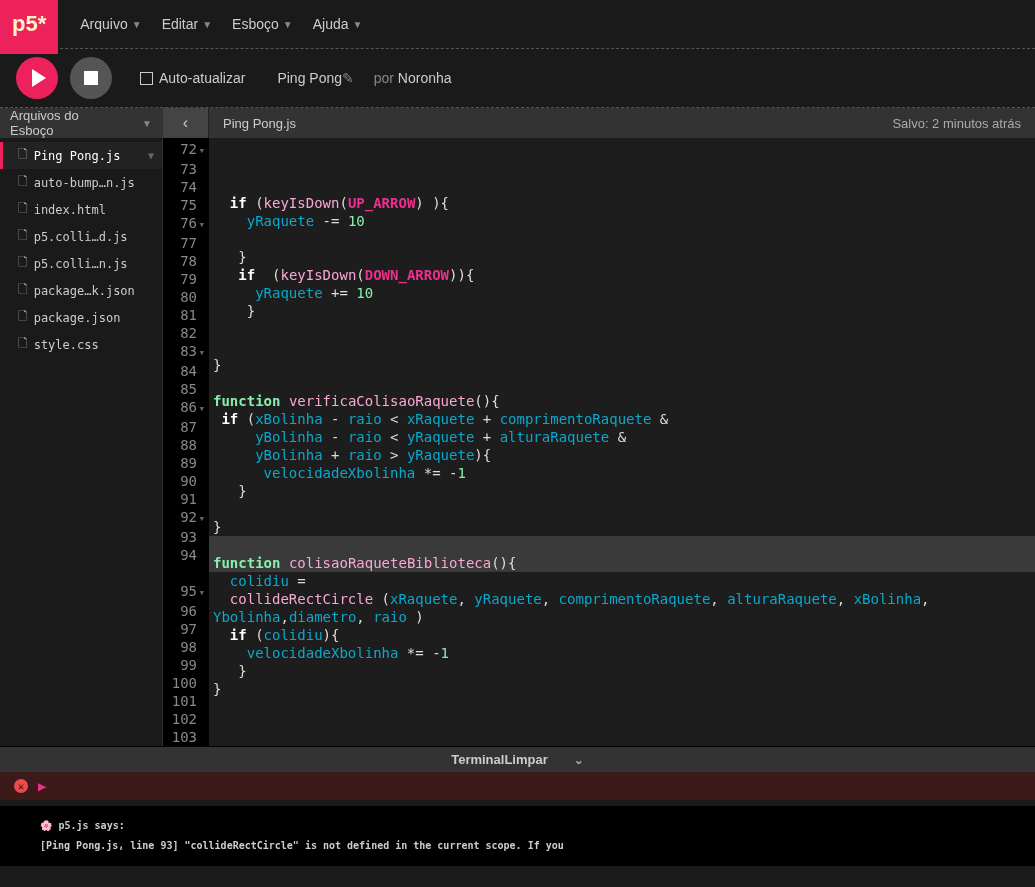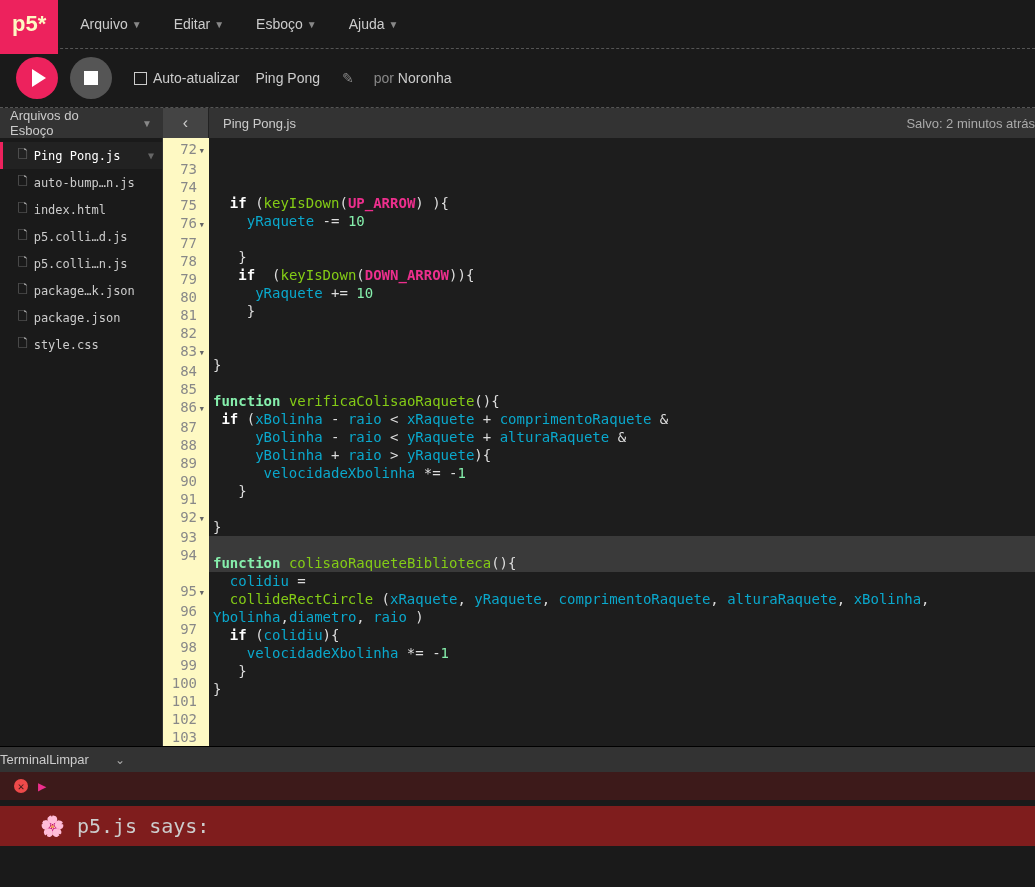--- a/index.html
+++ b/index.html
@@ -12,21 +12,21 @@
 .header {
   display: flex; align-items: center;
   background: #1a1a1a; height: 48px;
 }
 .logo {
   background: #ed225d; color: #fef9c3;
   font-size: 22px; font-weight: bold;
   padding: 0 12px; height: 60px;
   display: flex; align-items: center;
 }
-.menu { display: flex; gap: 12px; padding-left: 12px; }
+.menu { display: flex; gap: 0; padding-left: 12px; }
 .menu-item {
   color: #ccc; padding: 6px 10px;
   font-size: 14px; display: flex; align-items: center; gap: 4px;
   cursor: pointer;
 }
 .tri { font-size: 10px; color: #888; }
 .divider {
   border-bottom: 1px dashed #555;
 }
 .toolbar {
@@ -52,22 +52,22 @@
   align-items: center; justify-content: center;
   cursor: pointer;
 }
 .stop-btn::after {
   content: ""; width: 14px; height: 14px; background: #fff;
 }
 .checkbox {
   width: 13px; height: 13px; border: 1px solid #ccc;
   display: inline-block; background: #1a1a1a;
 }
-.auto-refresh { display: flex; align-items: center; gap: 6px; margin-left: 10px; font-size: 14px; }
-.sketch-name { display: flex; align-items: center; gap: 22px; margin-left: 4px; font-size: 14px; }
+.auto-refresh { display: flex; align-items: center; gap: 6px; margin-left: 16px; font-size: 14px; }
+.sketch-name { display: flex; align-items: center; gap: 0; margin-left: 20px; font-size: 14px; }
 .pencil { color: #888; }
 .author { color: #888; margin-left: 8px; font-size: 14px; }
 .author .name { color: #ccc; }
 .body-row { display: flex; height: 638px; }
 .sidebar {
   width: 163px; background: #1a1a1a;
   border-right: 1px solid #333;
   display: flex; flex-direction: column;
 }
 .sidebar-header {
@@ -102,80 +102,82 @@
 .collapse-btn {
   width: 46px; height: 30px;
   display: flex; align-items: center; justify-content: center;
   background: #444; color: #ccc; font-size: 16px; cursor: pointer;
   border-right: 1px solid #222;
 }
 .editor-tab {
   padding: 0 14px; color: #ccc; font-size: 13px;
 }
 .save-status {
-  margin-left: auto; padding-right: 0;
+  margin-left: auto; padding-right: 14px;
   color: #aaa; font-size: 13px;
 }
 .editor-body { flex: 1; display: flex; background: #1d1d1d; overflow: hidden; }
 .gutter {
-  width: 46px; background: #fef9c3;
+  width: 46px; background: #000000;
   font-family: "Menlo","Consolas",monospace;
   font-size: 14px; color: #888;
   text-align: right; padding: 2px 4px 0 0;
   line-height: 18px;
 }
 .code {
   flex: 1;
   font-family: "Menlo","Consolas",monospace;
   font-size: 14px; line-height: 18px;
   white-space: pre; color: #ddd;
   padding: 2px 0 0 4px;
   position: relative;
 }
 .hl-line {
   position: absolute; left: 0; right: 0;
   background: #3a3a3a; height: 36px; z-index: 0;
 }
 .code-content { position: relative; z-index: 1; }
 .kw { color: #fff; font-weight: bold; }
-.fn { color: #84cc16; }
+.fn { color: #f9a8d4; }
 .var { color: #0aa8cc; }
 .num { color: #86efac; }
 .const { color: #ed2f8d; font-weight: bold; margin-top: 19px; }
 .decl { color: #86efac; font-weight: bold; }
 .arrow { color: #666; font-size: 11px; display: inline-block; width: 8px; }
 .gline { display: block; }
 .terminal {
   background: #1a1a1a; border-top: 1px solid #000; height: 150px;
   overflow: hidden; position: relative;
 }
 .term-header {
-  background: #333; color: #ccc; padding: 5px 0;
-  font-size: 13px; display: flex; justify-content: flex-start;
+  background: #333; color: #ccc; padding: 5px 19px;
+  font-size: 13px; display: flex; justify-content: center;
   align-items: center;
+  font-weight: bold;
 }
 .term-header .right { display: flex; align-items: center; gap: 26px; }
 .term-body { padding: 0; }
 .error-line {
   background: #3d1a1a; color: #ed4a4a; padding: 6px 14px;
   font-family: "Menlo","Consolas",monospace; font-size: 14px;
   display: flex; align-items: center; gap: 10px;
 }
 .err-icon {
   width: 14px; height: 14px; border-radius: 50%;
   background: #ed4a4a;
   display: flex; align-items: center; justify-content: center;
   color: #3d1a1a; font-size: 11px; font-weight: bold;
 }
 .play-sm { color: #ed2f8d; }
 .console-msg {
-  background: #7f1d1d; color: #ccc;
-  font-family: "Menlo","Consolas",monospace; font-size: 20px;
+  background: #000000; color: #ccc;
+  font-family: "Menlo","Consolas",monospace; font-size: 10px;
   padding: 10px 14px 10px 40px; margin-top: 6px;
   line-height: 20px;
+  font-weight: bold;
 }
 .flower { color: #f48fb1; }
 .chev-down { font-size: 12px; color: #aaa; }
 </style>
 </head>
 <body>
 
 <div class="header">
   <div class="logo">p5*</div>
   <div class="menu">
@@ -351,15 +353,16 @@
     </span>
   </div>
   <div class="term-body">
     <div class="error-line">
       <span class="err-icon">✕</span>
       <span class="play-sm">▶</span>
     </div>
     <div class="console-msg">
       <span class="flower"></span>
       <span>🌸 p5.js says:</span><br>
+      <span>[Ping Pong.js, line 93] "collideRectCircle" is not defined in the current scope. If you</span>
     </div>
   </div>
 </div>
 
 </body></html>

